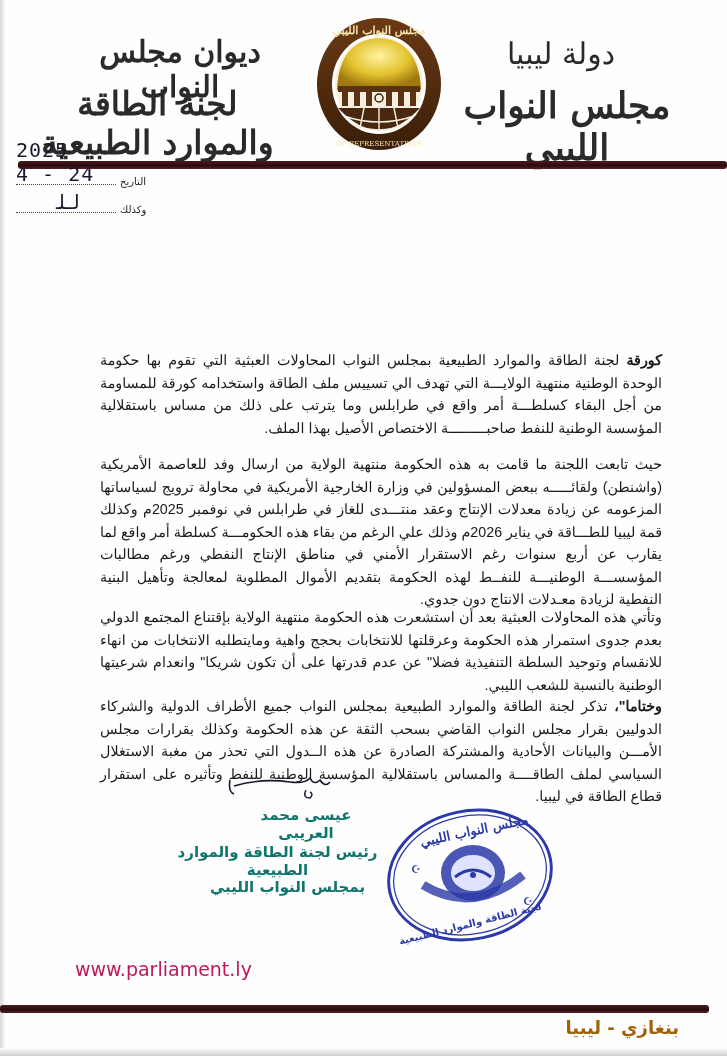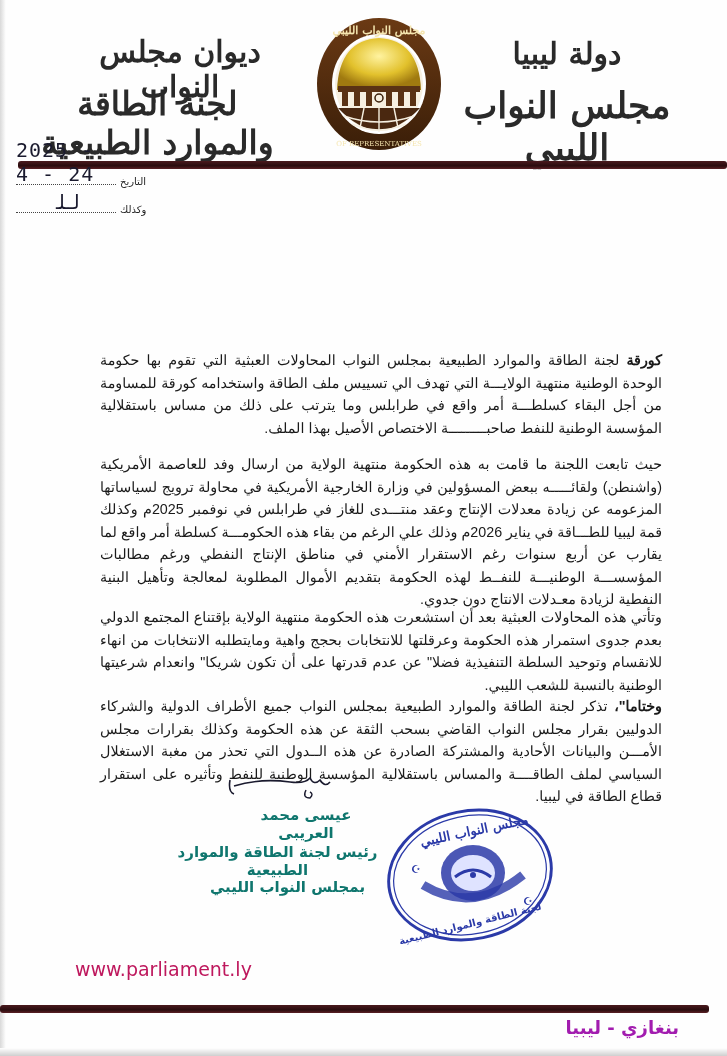--- a/index.html
+++ b/index.html
@@ -1,21 +1,21 @@
 <!DOCTYPE html>
 <html><head>
 <meta charset="utf-8">
 <style>
   html, body { margin:0; padding:0; }
   body { width:727px; height:1056px; background:#ffffff; position:relative; overflow:hidden;
          font-family:"DejaVu Sans", sans-serif; color:#111; }
   .page { position:absolute; left:0; top:0; width:727px; height:1056px; background:#fefefe; }
   .edge-left { position:absolute; left:0; top:0; width:6px; height:1056px; background:linear-gradient(90deg,#d9d9d9,#fff); }
   .calli { position:absolute; font-family:"DejaVu Serif", serif; color:#2a2a2a; text-align:center; direction:rtl; }
-  .hdr-right-1 { right:70px; top:36px; width:180px; font-size:30px; font-weight:bold; letter-spacing:1px; }
+  .hdr-right-1 { right:76px; top:36px; width:180px; font-size:30px; font-weight:normal; letter-spacing:1px; }
   .hdr-right-2 { right:40px; top:84px; width:240px; font-size:36px; font-weight:bold; }
   .hdr-left-1 { left:70px; top:34px; width:220px; font-size:30px; font-weight:bold; }
   .hdr-left-2 { left:20px; top:84px; width:275px; font-size:33px; font-weight:bold; }
   .logo { position:absolute; left:314px; top:12px; width:130px; height:140px; }
   .rule { position:absolute; left:18px; height:8px; border-radius:3px;
           background:linear-gradient(180deg,#4a1a1e,#2a0c0e 60%,#5a2025); }
   .rule-top { top:161px; width:709px; }
   .rule-bottom { top:1005px; width:709px; left:0; }
   .meta { position:absolute; left:16px; font-size:10px; direction:rtl; color:#222; }
   .meta .hand { font-family:"DejaVu Sans Mono", monospace; font-size:20px; color:#1a1a2e; direction:ltr; letter-spacing:1px; }
@@ -35,21 +35,21 @@
   .p3 { top:606px; }
   .p4 { top:695px; }
   .lead { font-weight:bold; }
   .sign { position:absolute; direction:rtl; text-align:center; font-weight:bold; font-size:15px; color:#0f766e; }
   .sign-name { left:236px; top:806px; width:140px; }
   .sign-role { left:170px; top:843px; width:215px; }
   .sign-org { left:200px; top:878px; width:175px; }
   .signature { position:absolute; left:210px; top:772px; width:140px; height:30px; }
   .stamp { position:absolute; left:383px; top:805px; width:175px; height:140px; }
   .footer-url { position:absolute; left:75px; top:958px; font-family:"DejaVu Sans", sans-serif; font-size:19px; color:#be185d; }
-  .footer-city { position:absolute; right:48px; top:1017px; direction:rtl; font-size:18px; font-weight:bold; color:#a21caf; }
+  .footer-city { position:absolute; right:48px; top:1017px; direction:rtl; font-size:18px; font-weight:bold; color:#a16207; }
   .bottom-edge { position:absolute; left:0; top:1048px; width:727px; height:8px; background:linear-gradient(180deg,#fff,#cfcfcf); }
 </style>
 </head>
 <body>
 
 <div class="page">
   <div class="edge-left"></div>
 
   <div class="calli hdr-right-1">دولة ليبيا</div>
   <div class="calli hdr-right-2">مجلس النواب الليبي</div>

